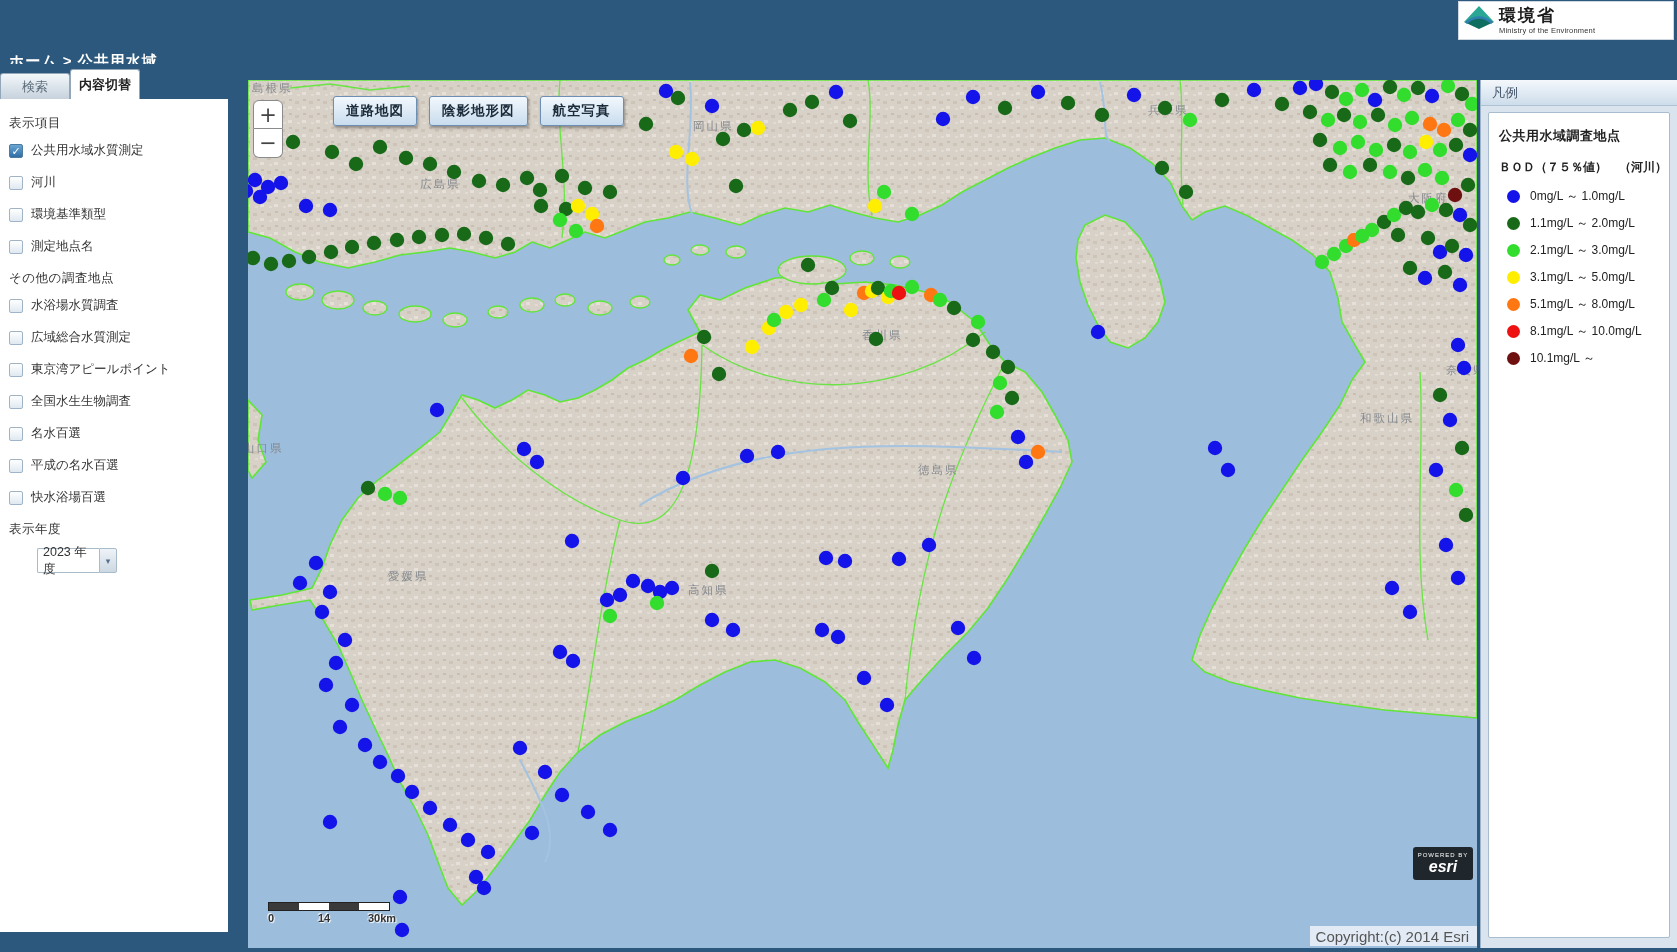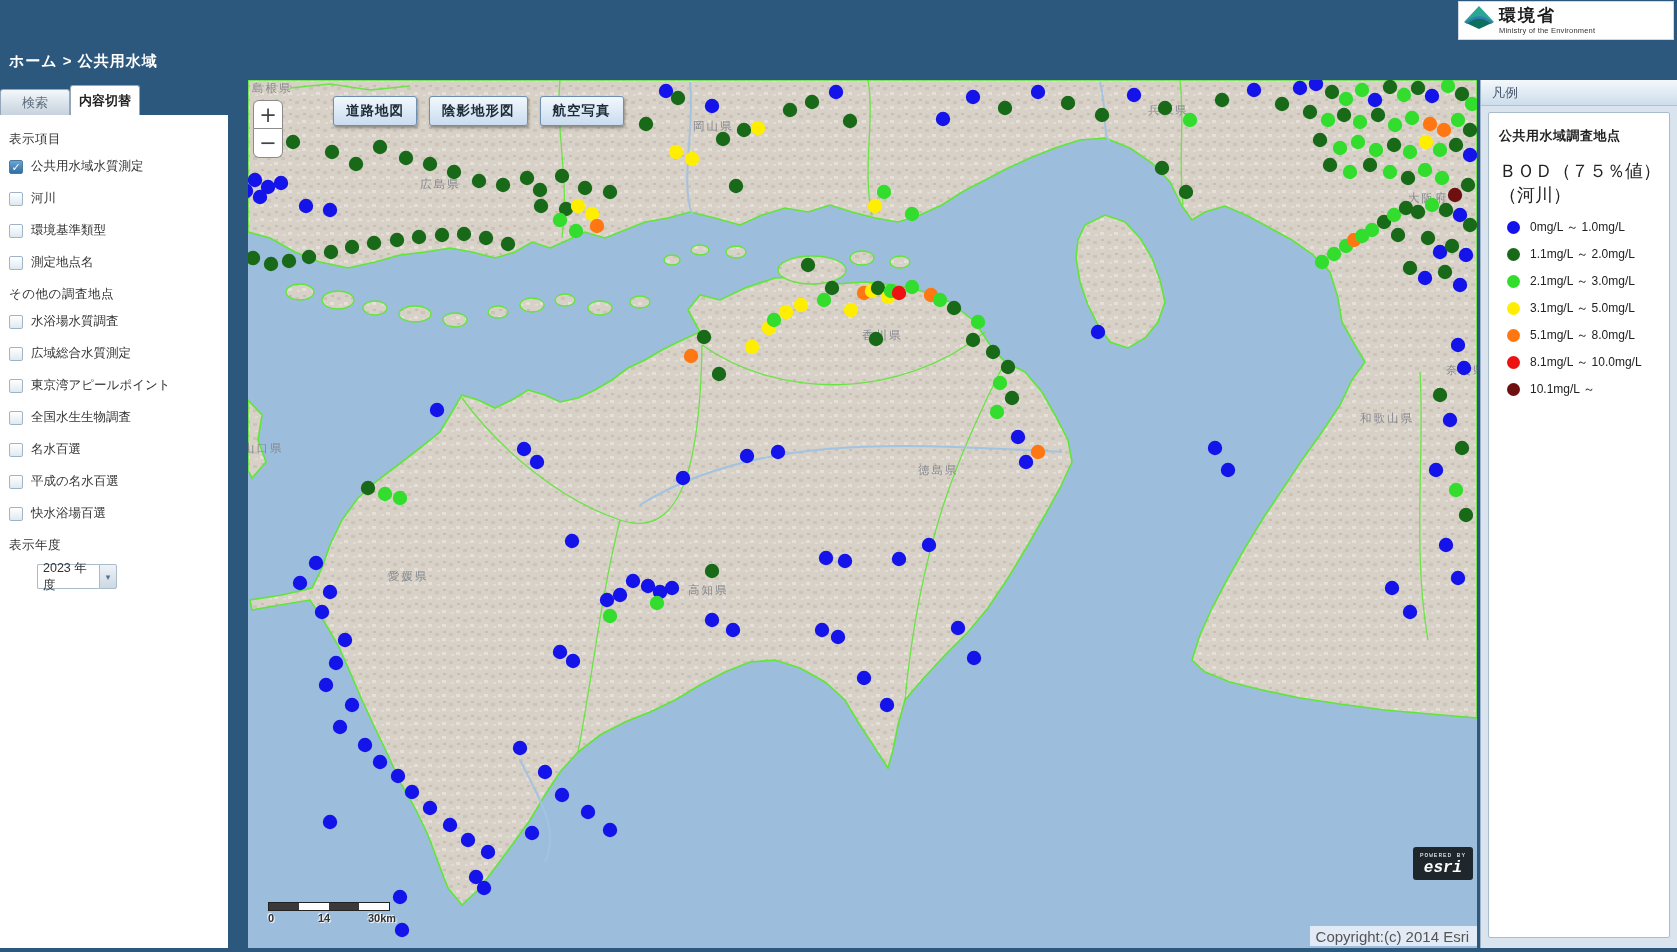--- a/index.html
+++ b/index.html
@@ -28,21 +28,21 @@
   .nav-row{position:absolute;right:115px;top:44px;display:flex;gap:11px;}
   .pill{
     height:27px;padding:0 18px;border-radius:15px;display:flex;align-items:center;justify-content:center;
     background:linear-gradient(#8aa3bb 0%,#4a749a 45%,#2b587c 100%);
     border:2px solid #e9eff5;color:#fff;font-size:13px;font-weight:bold;letter-spacing:1px;
     box-shadow:inset 0 1px 1px rgba(255,255,255,.6),0 1px 2px rgba(0,0,0,.35);
     cursor:pointer;white-space:nowrap;
   }
   .pill.small{padding:0 10px;}
   
-  .sidebar{position:absolute;left:0;top:80px;width:228px;height:868px;background:#2b587c;}
+  .sidebar{position:absolute;left:0;top:64px;width:228px;height:868px;background:#2b587c;}
   .tabs{position:absolute;left:0;top:5px;height:30px;display:flex;}
   .tab{
     height:30px;min-width:70px;display:flex;align-items:center;justify-content:center;
     font-size:13px;border:1px solid #93a7b8;border-bottom:none;border-radius:3px 3px 0 0;
     box-sizing:border-box;cursor:pointer;
   }
   .tab.inactive{background:linear-gradient(#f3f7fa,#c6d2dd);color:#5a6b7a;margin-top:4px;height:26px;}
   .tab.active{background:#fff;color:#222;font-weight:bold;}
   .side-panel{position:absolute;left:0;top:35px;width:228px;height:833px;background:#fff;box-sizing:border-box;padding:10px 0 0 9px;}
   .section-title{font-size:12.5px;color:#333;margin:6px 0 10px 0;letter-spacing:.5px;}
@@ -88,36 +88,36 @@
   .sb-dark{background:#3a3a3a;} .sb-light{background:#fff;}
   .sb-labels{position:relative;height:14px;font-size:11px;font-weight:bold;color:#333;
     text-shadow:1px 1px 1px #fff,-1px -1px 1px #fff;}
   .sb-l0{position:absolute;left:0;top:1px;} .sb-l1{position:absolute;left:50px;top:1px;} .sb-l2{position:absolute;left:100px;top:1px;}
   .copyright{
     position:absolute;right:0;bottom:2px;height:18px;background:rgba(255,255,255,.7);
     color:#555;font-size:15px;display:flex;align-items:center;padding:1px 8px 1px 6px;
   }
   .esri-badge{
     position:absolute;right:4px;bottom:68px;width:60px;height:33px;background:rgba(0,0,0,.8);
-    border-radius:3px;color:#fff;display:flex;flex-direction:column;align-items:center;justify-content:center;font-family:Liberation Mono, monospace;
+    border-radius:3px;color:#fff;display:flex;flex-direction:column;align-items:center;justify-content:center;
   }
   .esri-powered{font-size:6px;letter-spacing:1px;}
   .esri-word{font-size:16px;font-weight:bold;font-style:italic;line-height:1;margin-top:1px;}
   
   .legend{position:absolute;left:1480px;top:80px;width:197px;height:868px;background:#d9e4ef;border-left:1px solid #9fb4c8;box-sizing:border-box;}
   .legend-header{
     height:26px;background:linear-gradient(#f4f8fc,#cdddeb);border-bottom:1px solid #aec2d4;
     display:flex;align-items:center;padding-left:11px;font-size:13px;color:#44556a;box-sizing:border-box;
   }
   .legend-box{
     position:absolute;left:7px;top:32px;width:182px;height:826px;background:#fff;
     border:1px solid #a8bccd;border-radius:2px;box-sizing:border-box;padding:14px 0 0 10px;
   }
   .legend-title{font-size:13px;font-weight:bold;color:#222;margin-bottom:14px;letter-spacing:.5px;}
-  .legend-sub{font-size:18px;color:#222;margin-bottom:12px;}
+  .legend-sub{font-size:12px;color:#222;margin-bottom:12px;font-weight:bold;}
   .legend-item{display:flex;align-items:center;margin-bottom:10px;}
   .legend-dot{width:13px;height:13px;border-radius:50%;margin:0 10px 0 8px;flex:0 0 13px;}
   .legend-label{font-size:12px;color:#222;}
   
 </style>
 </head>
 <body>
 
 <div class="header">
   <div class="breadcrumb">ホーム &gt; 公共用水域</div>

